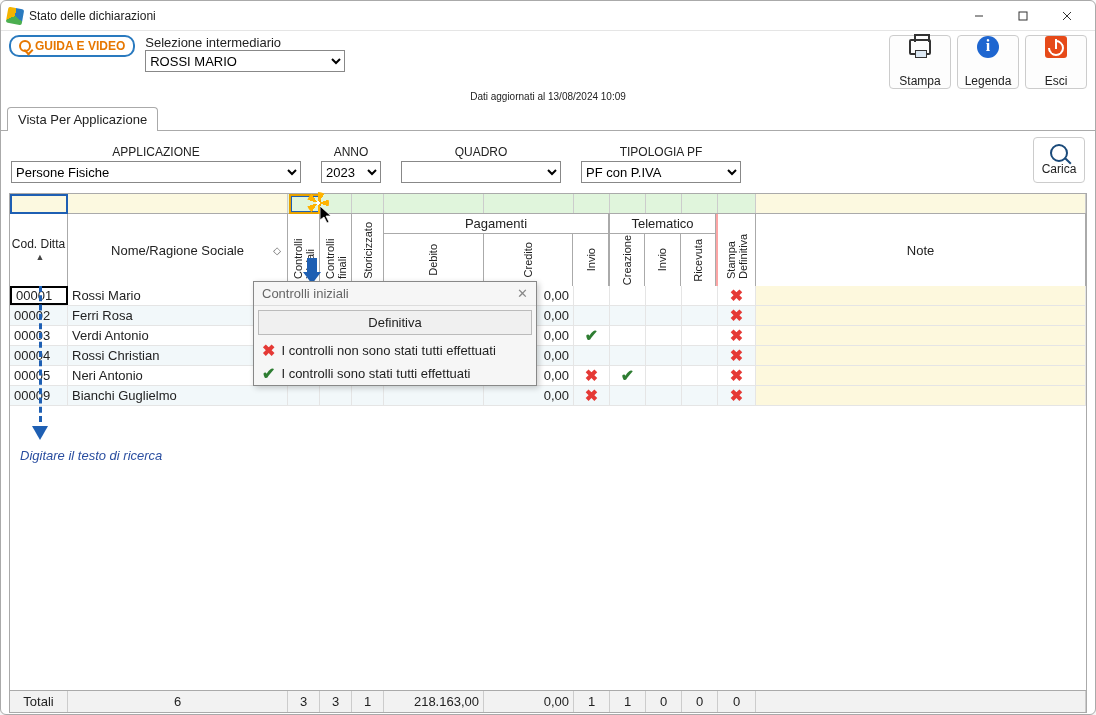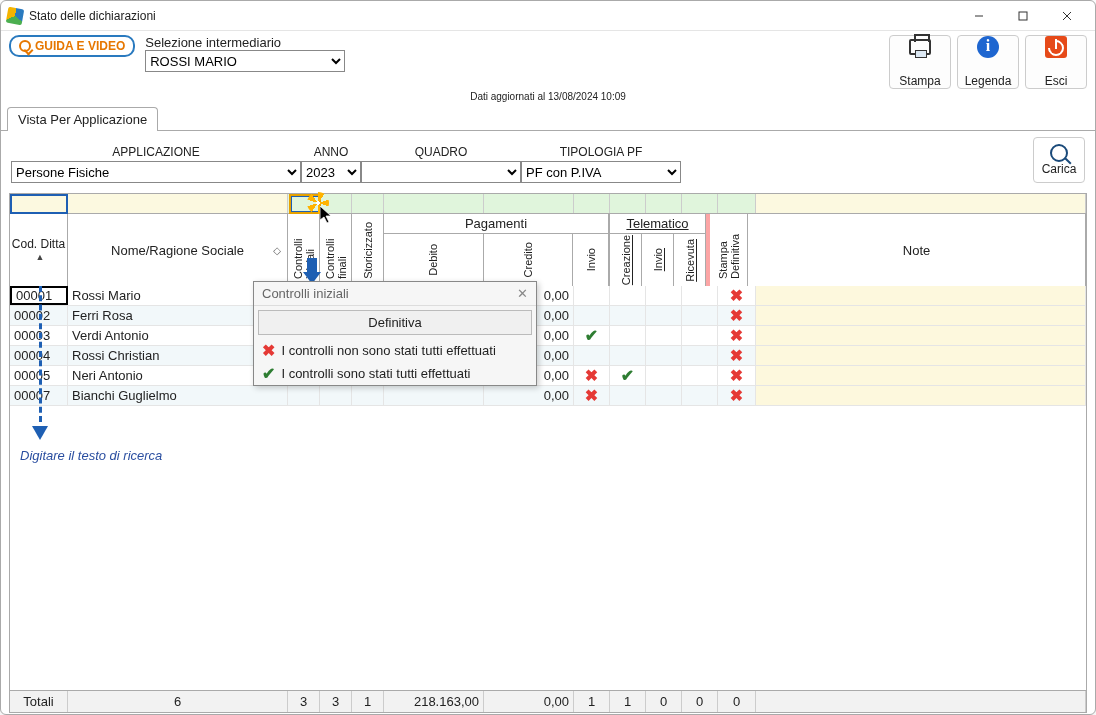--- a/index.html
+++ b/index.html
@@ -32,21 +32,21 @@
   .info-icon::before { content:"i"; color:#fff; font-family:serif; font-weight:bold; font-size:16px; position:absolute; left:50%; top:50%; transform:translate(-50%,-55%); }
   .exit-icon { width:22px; height:22px; background:#e64a19; border-radius:3px; position:relative; }
   .exit-icon::before { content:""; position:absolute; width:2px; height:10px; background:#fff; left:50%; top:3px; transform:translateX(-50%); }
   .exit-icon::after { content:""; position:absolute; width:12px; height:12px; border:2px solid #fff; border-radius:50%; border-top-color:transparent; left:50%; top:55%; transform:translate(-50%,-50%) rotate(-45deg); }
 
   .dati-agg { text-align:center; padding:0 10px 4px; font-size:10px; }
 
   .tab-strip { border-bottom:1px solid #aaa; padding-left:6px; }
   .tab { display:inline-block; border:1px solid #aaa; border-bottom:none; padding:4px 10px; background:#fafafa; border-radius:4px 4px 0 0; font-size:13px; position:relative; top:1px; background:#fff; }
 
-  .filters { display:flex; align-items:flex-end; gap:0; padding:6px 10px 10px; }
+  .filters { display:flex; align-items:flex-end; gap:20px; padding:6px 10px 10px; }
   .fgroup { display:flex; flex-direction:column; align-items:center; }
   .fgroup label { font-size:12px; margin-bottom:2px; }
   select { height:22px; font-size:13px; border:1px solid #888; background:#fff; }
   .sel-app { width:290px; }
   .sel-anno { width:60px; }
   .sel-quadro { width:160px; }
   .sel-tipo { width:160px; }
   .carica-btn { margin-left:auto; width:52px; height:46px; border:1px solid #ccc; border-radius:4px; display:flex; flex-direction:column; align-items:center; justify-content:center; font-size:12px; }
   .mag-icon { width:18px; height:18px; border:2px solid #1a4a7a; border-radius:50%; position:relative; }
   .mag-icon::after { content:""; position:absolute; width:8px; height:2px; background:#1a4a7a; transform:rotate(45deg); right:-6px; bottom:-2px; }
@@ -255,21 +255,21 @@
               <span class="vtext">Debito</span>
             </div>
           <div class="hc col-cre" style="height:52px;">
               <span class="vtext">Credito</span>
             </div>
           <div class="hc col-inv1" style="height:52px;">
               <span class="vtext">Invio</span>
             </div>
         </div>
       </div>
-      <div style="width:100px; height:72px; display:flex; flex-direction:column; border-right:4px solid #fca5a5;text-decoration:underline;">
+      <div style="width:108px; height:72px; display:flex; flex-direction:column; border-right:2px solid #fca5a5;">
         <div class="hc" style="height:20px; border-bottom:1px solid #aaa; width:100%;">Telematico</div>
         <div style="display:flex; flex:1;">
           <div class="hc col-crea" style="height:52px;">
               <span class="vtext">Creazione</span>
             </div>
           <div class="hc col-inv2" style="height:52px;">
               <span class="vtext">Invio</span>
             </div>
           <div class="hc col-ric" style="height:52px;">
               <span class="vtext">Ricevuta</span>
@@ -378,21 +378,21 @@
             <span class="v-mark">✔</span>
           </div>
         <div class="dc col-inv2 center"></div>
           <div class="dc col-ric center"></div>
         <div class="dc col-stdef center">
             <span class="x-mark">✖</span>
           </div>
         <div class="dc col-note note-cell"></div>
       </div>
       <div class="drow alt">
-        <div class="dc col-cod">00007</div>
+        <div class="dc col-cod">00009</div>
         <div class="dc col-nome">Bianchi Guglielmo</div>
         <div class="dc col-ci"></div>
           <div class="dc col-cf"></div>
           <div class="dc col-st"></div>
           <div class="dc col-deb"></div>
         <div class="dc col-cre right">0,00</div>
         <div class="dc col-inv1 center">
             <span class="x-mark">✖</span>
           </div>
         <div class="dc col-crea center"></div>

